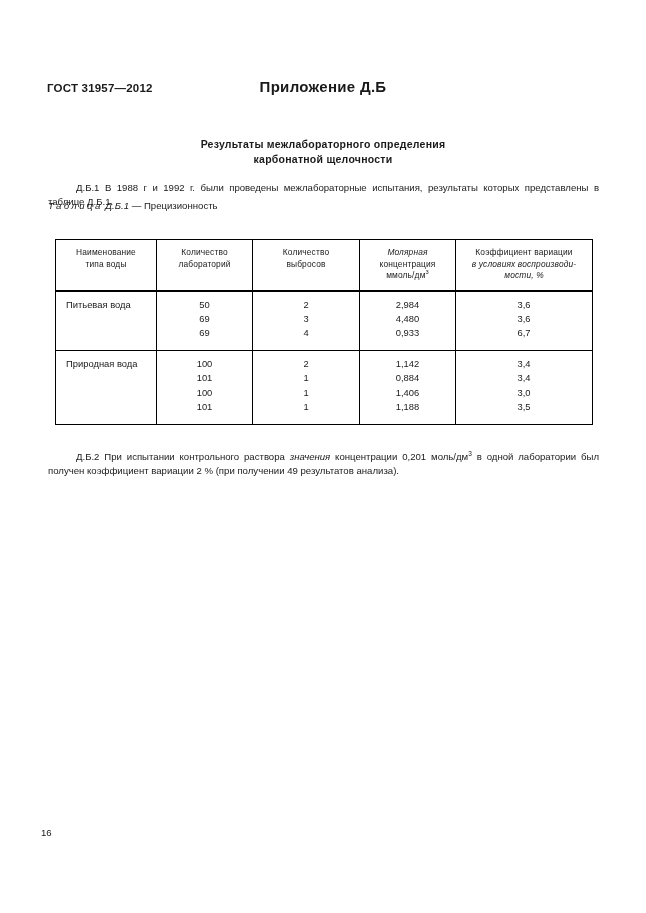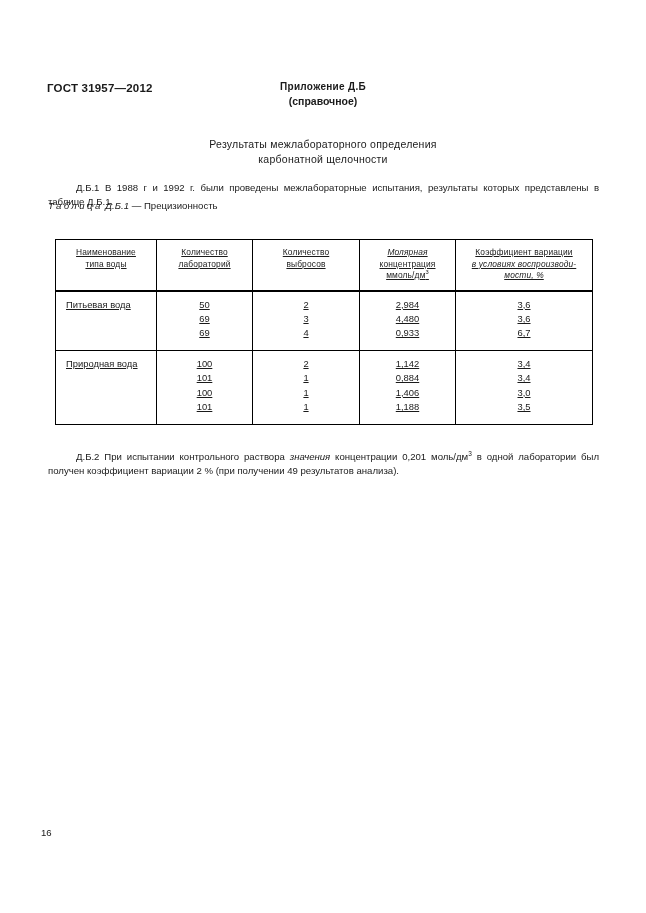--- a/index.html
+++ b/index.html
@@ -36,40 +36,40 @@
 
   
   .annex-block {
     position: absolute;
     top: 79px;
     left: 0;
     width: 646px;
     text-align: center;
   }
   .annex-title {
-    font-size: 10px;
+    font-size: 15px;
     font-weight: bold;
     letter-spacing: 0.3px;
     line-height: 15px;
   }
   .annex-sub {
     font-size: 10.5px;
     font-weight: bold;
     line-height: 15px;
   }
 
   
   .main-heading {
     position: absolute;
     top: 137px;
     left: 0;
     width: 646px;
     text-align: center;
     font-size: 10.5px;
-    font-weight: normal;
+    font-weight: bold;
     line-height: 15px;
     letter-spacing: 0.25px;
   }
 
   
   .para {
     position: absolute;
     font-size: 9.6px;
     line-height: 14px;
     text-align: justify;
@@ -105,21 +105,20 @@
   }
 
   
   .prec-table {
     position: absolute;
     top: 239px;
     left: 55px;
     width: 537px;
     border-collapse: collapse;
     table-layout: fixed;
-    text-decoration: underline;
   }
   .prec-table td, .prec-table th {
     border: 1px solid #000;
     padding: 0;
     vertical-align: top;
     font-weight: normal;
   }
   .prec-table thead td {
     border-bottom-width: 2px;
     text-align: center;
@@ -174,21 +173,20 @@
 </style>
 </head>
 <body>
 
 <div class="page">
 
   <div class="doc-header">ГОСТ 31957—2012</div>
 
   <div class="annex-block">
     <div class="annex-title">Приложение Д.Б</div>
-    <div class="annex-sub">(справочное)</div>
   </div>
 
   <div class="main-heading">
     <div>Результаты межлабораторного определения</div>
     <div>карбонатной щелочности</div>
   </div>
 
   <div class="para p1"><span class="indent"></span><span>Д.Б.1 В 1988 г и 1992 г. были проведены межлабораторные испытания, результаты которых представлены в таблице Д.Б.1.</span></div>
 
   <div class="table-caption"><span class="tbl-word">Таблица</span> <span class="tbl-num">Д.Б.1</span> <span>—</span> <span>Прецизионность</span></div>

